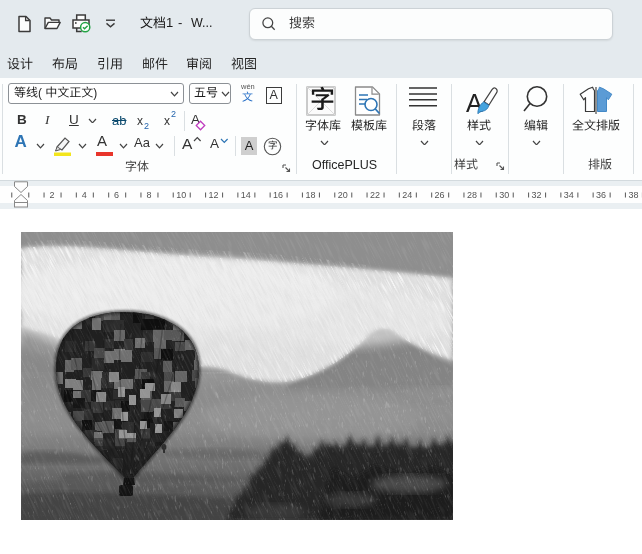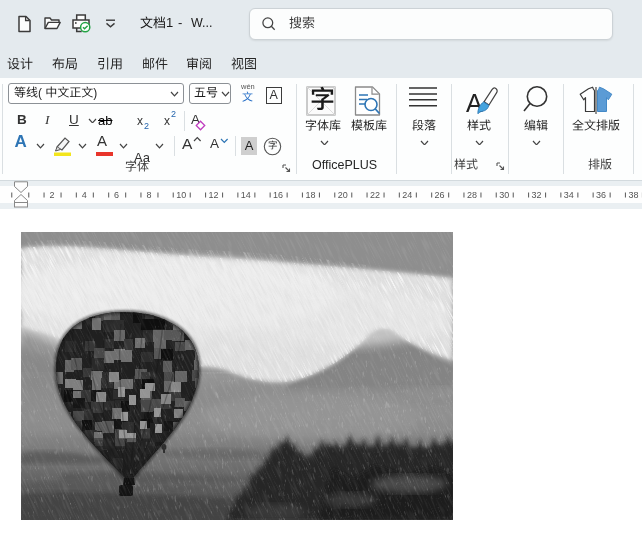--- a/index.html
+++ b/index.html
@@ -135,21 +135,21 @@
       </g>
     </svg>
 <div class="abs" style="left:265.5px;top:87px;width:16.5px;height:16.5px;border:1.5px solid #3c3c3c"></div>
 <div class="abs" style="left:265.5px;top:87px;width:16.5px;height:16.5px;font:12.5px 'Liberation Sans';color:#333;text-align:center;line-height:16px">A</div>
 <div class="abs" style="left:17px;top:111.5px;font:700 13.5px 'Liberation Sans';color:#333">B</div>
 <div class="abs" style="left:45px;top:111.5px;font:italic 13.5px 'Liberation Serif';color:#333">I</div>
 <div class="abs" style="left:69px;top:111.5px;font:13.5px 'Liberation Sans';color:#333;text-decoration:underline">U</div>
 <svg class="abs" style="left:88px;top:117.5px" width="9" height="5.8500000000000005">
       <path d="M1 1 l3.5 3.8500000000000005 l3.5 -3.8500000000000005" fill="none" stroke="#444" stroke-width="1.2"></path>
     </svg>
-<div class="abs" style="left:98px;top:112.5px;font:13px 'Liberation Sans';color:#000000;text-decoration:line-through">ab</div>
+<div class="abs" style="left:112px;top:112.5px;font:13px 'Liberation Sans';color:#0c4a6e;text-decoration:line-through">ab</div>
 <div class="abs" style="left:137px;top:113.5px;font:12px 'Liberation Sans';color:#333">x</div>
     <div class="abs" style="left:144px;top:120.5px;font:9px 'Liberation Sans';color:#2565ad">2</div>
 <div class="abs" style="left:164px;top:113.5px;font:12px 'Liberation Sans';color:#333">x</div>
     <div class="abs" style="left:171px;top:108.5px;font:9px 'Liberation Sans';color:#2565ad">2</div>
 <div class="abs" style="left:184px;top:111px;width:1px;height:20px;background:#dadfe2"></div>
 <div class="abs" style="left:191px;top:111.5px;font:13.5px 'Liberation Sans';color:#333">A</div>
 <svg class="abs" style="left:195px;top:120px" width="11" height="11">
       <rect x="2.5" y="2.5" width="6" height="6" transform="rotate(45 5.5 5.5)" fill="#fff" stroke="#bf3fbf" stroke-width="1.3"></rect>
     </svg>
 <div class="abs" style="left:14.5px;top:131.5px;font:700 17px 'Liberation Sans';color:#2e75b5">A</div>
@@ -162,21 +162,21 @@
 <rect x="1" y="17.5" width="17" height="3.5" fill="#f3e51c"></rect>
     </svg>
 <svg class="abs" style="left:78px;top:143px" width="9" height="5.8500000000000005">
       <path d="M1 1 l3.5 3.8500000000000005 l3.5 -3.8500000000000005" fill="none" stroke="#444" stroke-width="1.2"></path>
     </svg>
 <div class="abs" style="left:97px;top:132px;font:15px 'Liberation Sans';color:#333">A</div>
 <div class="abs" style="left:96px;top:151.5px;width:17px;height:4px;background:#e8352b"></div>
 <svg class="abs" style="left:119px;top:143px" width="9" height="5.8500000000000005">
       <path d="M1 1 l3.5 3.8500000000000005 l3.5 -3.8500000000000005" fill="none" stroke="#444" stroke-width="1.2"></path>
     </svg>
-<div class="abs" style="left:134px;top:150px;font:13px 'Liberation Sans';color:#333">Aa</div>
+<div class="abs" style="left:134px;top:135px;font:13px 'Liberation Sans';color:#333">Aa</div>
 <svg class="abs" style="left:155px;top:143px" width="9" height="5.8500000000000005">
       <path d="M1 1 l3.5 3.8500000000000005 l3.5 -3.8500000000000005" fill="none" stroke="#444" stroke-width="1.2"></path>
     </svg>
 <div class="abs" style="left:174px;top:136px;width:1px;height:20px;background:#dadfe2"></div>
 <div class="abs" style="left:182px;top:134.5px;font:15.5px 'Liberation Sans';color:#333">A</div>
 <svg class="abs" style="left:193px;top:136px" width="9" height="6">
       <path d="M1 5 l3.3-3.5 L7.6 5" fill="none" stroke="#444" stroke-width="1.2"></path>
     </svg>
 <div class="abs" style="left:210px;top:136px;font:13.5px 'Liberation Sans';color:#333">A</div>
 <svg class="abs" style="left:220px;top:138px" width="9" height="6">

